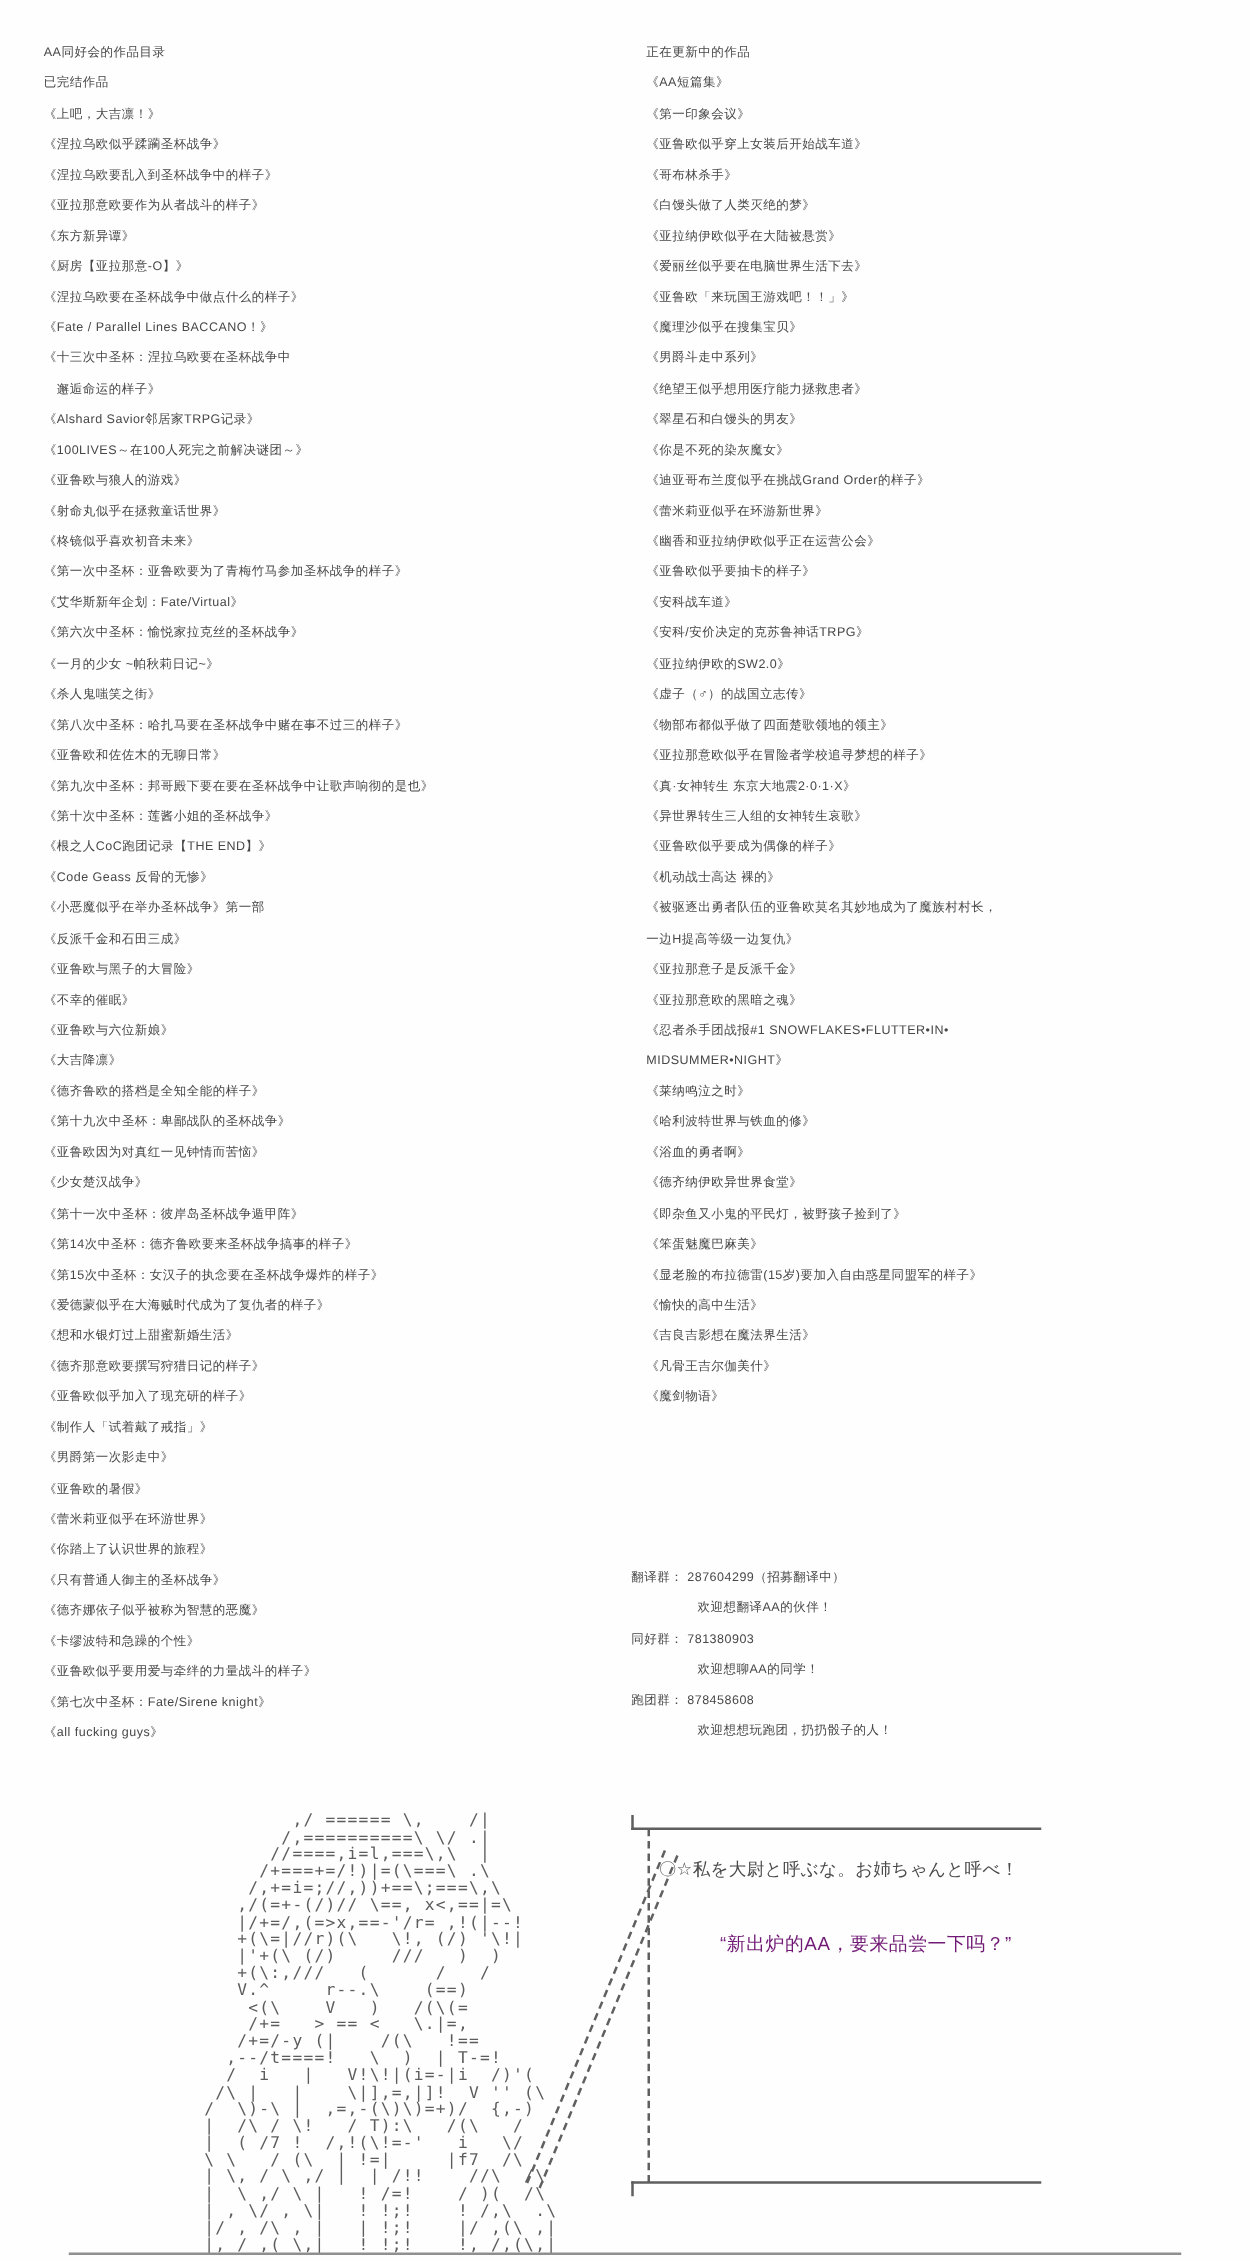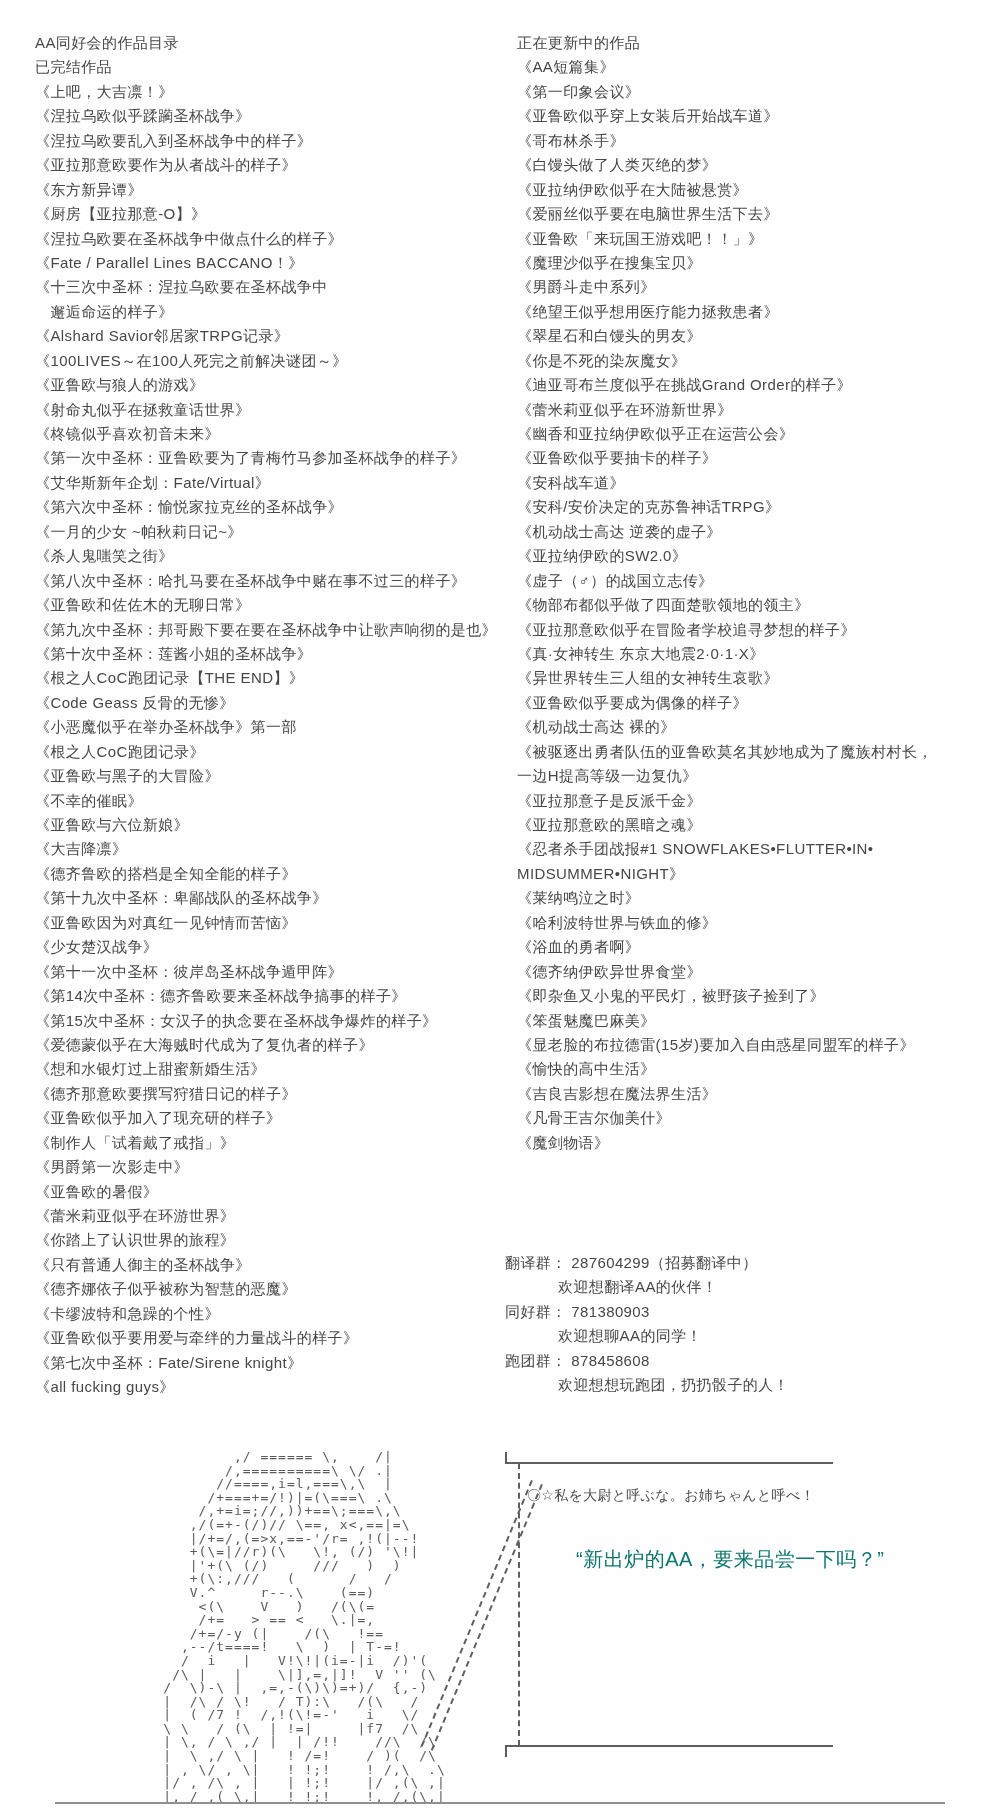--- a/index.html
+++ b/index.html
@@ -1,36 +1,36 @@
 <!DOCTYPE html>
 <html><head>
 <meta charset="utf-8">
 <style>
   html,body{margin:0;padding:0;}
   body{width:1000px;height:1809px;position:relative;background:#ffffff;overflow:hidden;
        font-family:"Liberation Sans","DejaVu Sans",sans-serif;}
   .page{position:absolute;inset:0;background:#fefefe;}
-  .col{position:absolute;color:#474747;font-size:15px;letter-spacing:0.4px;}
+  .col{position:absolute;color:#474747;font-size:10px;letter-spacing:0.4px;}
   .col .line{height:24.45px;line-height:24.45px;white-space:nowrap;}
   .col .line.indent{padding-left:53px;}
   #left-col{left:35px;top:31px;}
   #right-col{left:505px;top:31px;margin-left:12px;}
   #contact{left:505px;top:1251px;}
   #ascii-art{position:absolute;left:128px;top:1450px;margin:0;color:#5c5c5c;
              font-family:"DejaVu Sans Mono","Liberation Mono",monospace;
              font-size:13px;line-height:13.6px;letter-spacing:1px;white-space:pre;}
   .board-line{position:absolute;background:#5f5f5f;height:2px;}
   .board-tick{position:absolute;background:#5f5f5f;width:2px;}
   #board-edge{position:absolute;left:518px;top:1463px;height:283px;width:0;
               border-left:2px dashed #5f5f5f;}
   .pole{position:absolute;width:0;height:288px;border-left:2px dashed #606060;
         transform-origin:top left;transform:rotate(22.5deg);}
   #speech-line1{position:absolute;left:527px;top:1487px;color:#4a4a4a;font-size:14px;
                 letter-spacing:0.3px;white-space:nowrap;}
-  #speech-line2{position:absolute;left:576px;top:1546px;color:#0f766e;font-size:20px;
+  #speech-line2{position:absolute;left:576px;top:1546px;color:#701a75;font-size:15px;
                 letter-spacing:0.5px;white-space:nowrap;}
   #bottom-rule{position:absolute;left:55px;top:1802px;width:890px;height:2px;background:#8f8f8f;}
 </style>
 </head>
 <body>
 
 <div class="page">
 
   <div class="col" id="left-col">
     <div class="line">AA同好会的作品目录</div>
@@ -56,21 +56,21 @@
         <div class="line">《第六次中圣杯：愉悦家拉克丝的圣杯战争》</div>
         <div class="line">《一月的少女 ~帕秋莉日记~》</div>
         <div class="line">《杀人鬼嗤笑之街》</div>
         <div class="line">《第八次中圣杯：哈扎马要在圣杯战争中赌在事不过三的样子》</div>
         <div class="line">《亚鲁欧和佐佐木的无聊日常》</div>
         <div class="line">《第九次中圣杯：邦哥殿下要在要在圣杯战争中让歌声响彻的是也》</div>
         <div class="line">《第十次中圣杯：莲酱小姐的圣杯战争》</div>
         <div class="line">《根之人CoC跑团记录【THE END】》</div>
         <div class="line">《Code Geass 反骨的无惨》</div>
         <div class="line">《小恶魔似乎在举办圣杯战争》第一部</div>
-        <div class="line">《根之人CoC跑团记录》</div>
+        <div class="line">《反派千金和石田三成》</div>
         <div class="line">《亚鲁欧与黑子的大冒险》</div>
         <div class="line">《不幸的催眠》</div>
         <div class="line">《亚鲁欧与六位新娘》</div>
         <div class="line">《大吉降凛》</div>
         <div class="line">《德齐鲁欧的搭档是全知全能的样子》</div>
         <div class="line">《第十九次中圣杯：卑鄙战队的圣杯战争》</div>
         <div class="line">《亚鲁欧因为对真红一见钟情而苦恼》</div>
         <div class="line">《少女楚汉战争》</div>
         <div class="line">《第十一次中圣杯：彼岸岛圣杯战争遁甲阵》</div>
         <div class="line">《第14次中圣杯：德齐鲁欧要来圣杯战争搞事的样子》</div>
@@ -108,21 +108,20 @@
         <div class="line">《男爵斗走中系列》</div>
         <div class="line">《绝望王似乎想用医疗能力拯救患者》</div>
         <div class="line">《翠星石和白馒头的男友》</div>
         <div class="line">《你是不死的染灰魔女》</div>
         <div class="line">《迪亚哥布兰度似乎在挑战Grand Order的样子》</div>
         <div class="line">《蕾米莉亚似乎在环游新世界》</div>
         <div class="line">《幽香和亚拉纳伊欧似乎正在运营公会》</div>
         <div class="line">《亚鲁欧似乎要抽卡的样子》</div>
         <div class="line">《安科战车道》</div>
         <div class="line">《安科/安价决定的克苏鲁神话TRPG》</div>
-        <div class="line">《机动战士高达 逆袭的虚子》</div>
         <div class="line">《亚拉纳伊欧的SW2.0》</div>
         <div class="line">《虚子（♂）的战国立志传》</div>
         <div class="line">《物部布都似乎做了四面楚歌领地的领主》</div>
         <div class="line">《亚拉那意欧似乎在冒险者学校追寻梦想的样子》</div>
         <div class="line">《真·女神转生 东京大地震2·0·1·X》</div>
         <div class="line">《异世界转生三人组的女神转生哀歌》</div>
         <div class="line">《亚鲁欧似乎要成为偶像的样子》</div>
         <div class="line">《机动战士高达 裸的》</div>
         <div class="line">《被驱逐出勇者队伍的亚鲁欧莫名其妙地成为了魔族村村长，</div>
         <div class="line">一边H提高等级一边复仇》</div>

